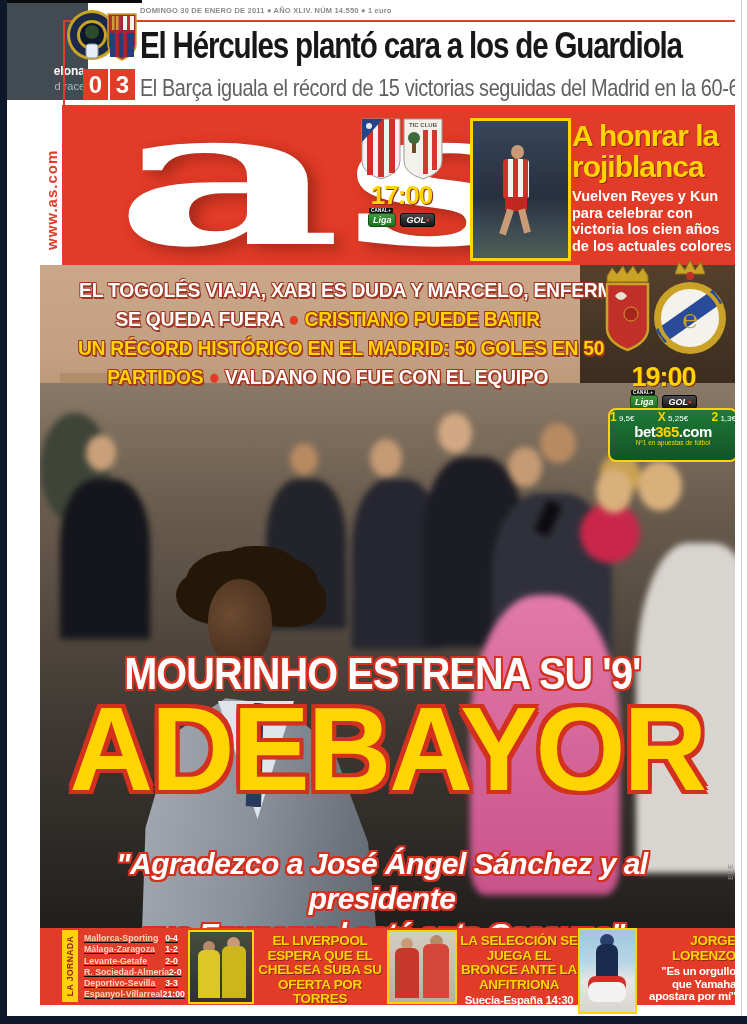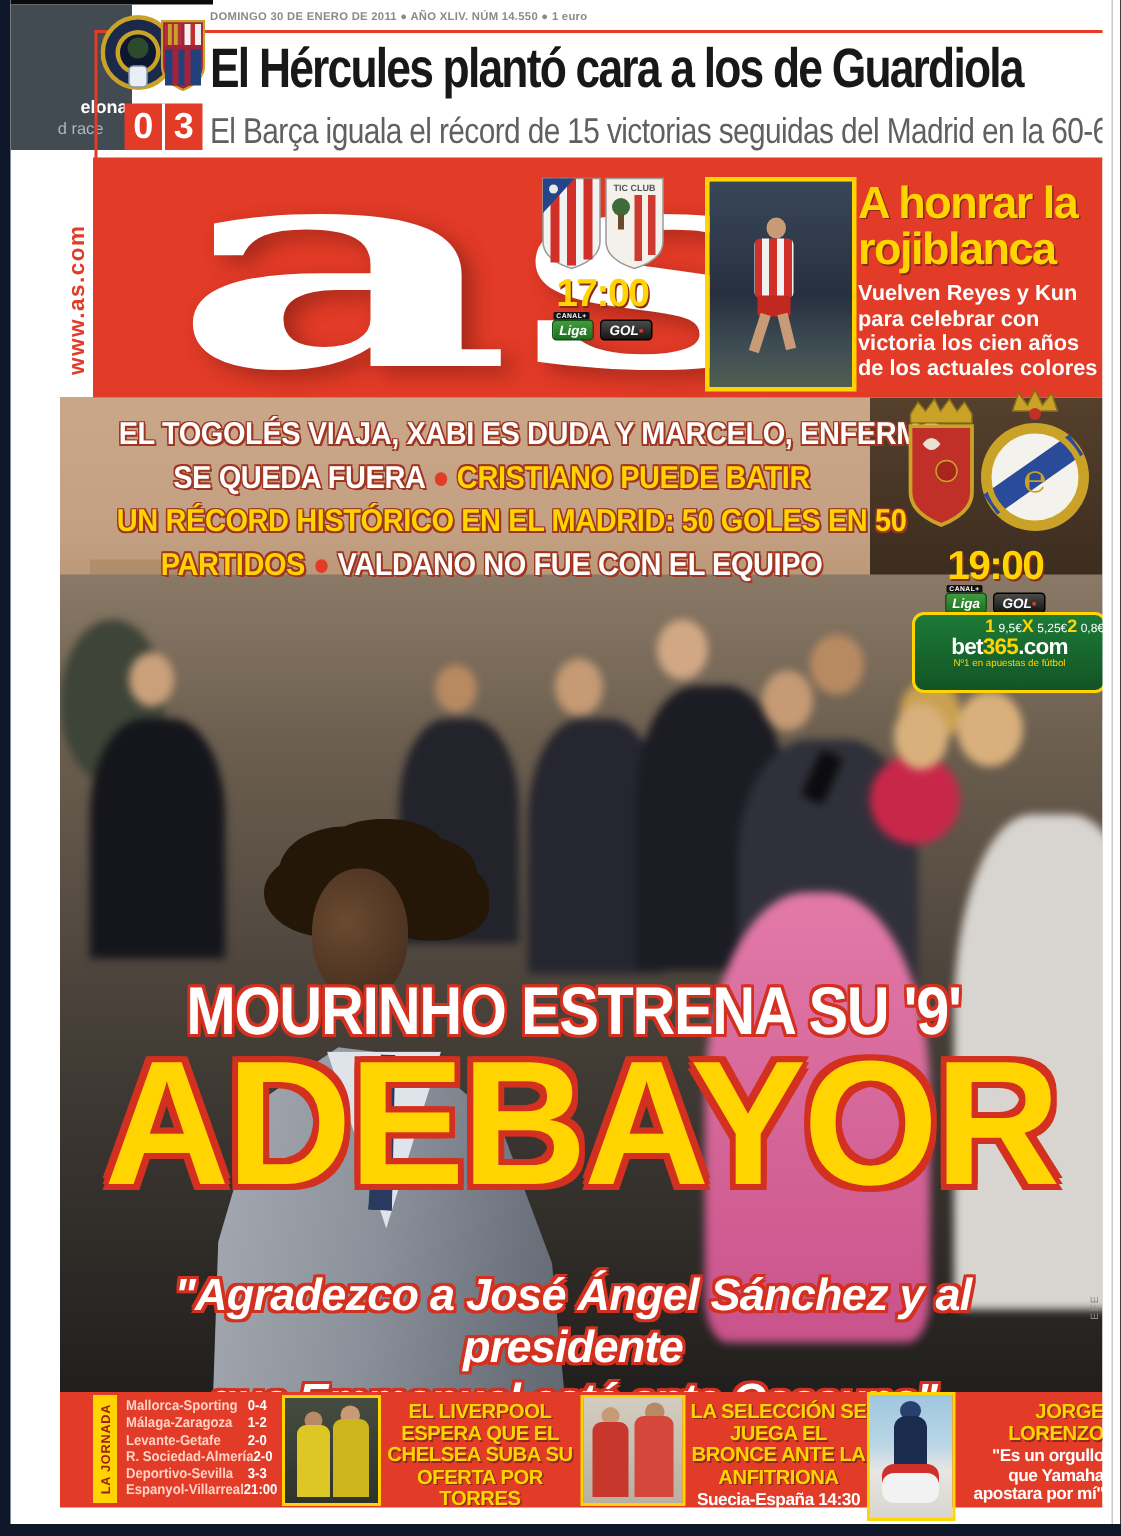--- a/index.html
+++ b/index.html
@@ -6,21 +6,21 @@
   .canvas{position:relative;width:747px;height:1024px;background:#0f172a;overflow:hidden;
           font-family:"Liberation Sans",sans-serif;}
   .page{position:absolute;left:7px;top:0;width:740px;height:1016px;background:#fff;overflow:hidden;}
   .abs{position:absolute;}
 
   
   .top-sliver{left:0;top:0;width:135px;height:3px;background:#0a0a0a;}
   .dateline{left:133px;top:6px;width:420px;font-size:7.5px;font-weight:bold;color:#8a8a8a;letter-spacing:.2px;}
   .promo-box{left:0;top:3px;width:41px;height:97px;background:#424a52;color:#fff;padding-left:40px;}
   .promo-box .l1{position:absolute;right:3px;bottom:22px;font-size:12px;font-weight:bold;}
-  .promo-box .l2{position:absolute;right:19px;bottom:8px;font-size:11px;color:#aeb6bd;}
+  .promo-box .l2{position:absolute;right:3px;bottom:8px;font-size:11px;color:#aeb6bd;}
 
   
   .red-hrule{left:56px;top:20px;width:678px;height:2px;background:#e23b27;}
   .red-vrule{left:56px;top:20px;width:2px;height:86px;background:#e23b27;}
   .crest{position:absolute;}
   .score-box{left:76px;top:69px;width:52px;height:31px;background:#e23b27;display:flex;color:#fff;
              font-weight:bold;font-size:24px;text-align:center;line-height:31px;}
   .score-box .half{width:50%;}
   .score-box .half+.half{border-left:2px solid #fff;}
   .top-headline{left:133px;top:25px;width:600px;font-size:37px;font-weight:bold;color:#181818;
@@ -89,21 +89,21 @@
   .adeb-shirt{position:absolute;left:178px;top:318px;width:76px;height:118px;background:#dfe4ea;
         clip-path:polygon(0 0,100% 0,52% 100%);}
   .adeb-tie{position:absolute;left:208px;top:320px;width:16px;height:104px;background:#2a3a5e;
         transform:rotate(3deg);clip-path:polygon(20% 0,80% 0,100% 100%,0 100%);}
 
   
   .match-rm{left:585px;top:258px;width:143px;}
   .match-rm .match-time{font-size:27px;}
   .bet365{left:601px;top:408px;width:126px;height:50px;background:linear-gradient(#1d7a38,#135425);
           border:2px solid #ffd400;border-radius:8px;color:#fff;}
-  .bet-odds{display:flex;justify-content:flex-end;margin-top:2px;line-height:11px;}
+  .bet-odds{display:flex;justify-content:space-between;margin-top:2px;line-height:11px;}
   .bet-odds b{color:#ffd400;font-size:12px;}
   .bet-odds span{font-size:8px;}
   .bet-brand{text-align:center;font-weight:bold;font-size:15px;line-height:15px;letter-spacing:-.5px;}
   .bet-brand .y{color:#ffd400;}
   .bet-tag{text-align:center;color:#ffd400;font-size:6.5px;line-height:7px;}
 
   
   .ticker{left:48px;top:275px;width:545px;text-align:center;font-weight:bold;font-size:21px;line-height:29px;
           letter-spacing:-.3px;}
   .ticker .in{display:inline-block;transform:scaleX(.92);transform-origin:center;white-space:nowrap;}
@@ -123,21 +123,21 @@
           font-size:118px;line-height:118px;letter-spacing:-2px;}
   .main-headline .in{display:inline-block;transform:scaleX(.98);white-space:nowrap;}
   .main-quote{left:35px;top:846px;width:680px;text-align:center;color:#fff;font-weight:bold;font-style:italic;
           font-size:30px;line-height:35px;letter-spacing:-.5px;}
 
   
   .bottom-band{left:33px;top:928px;width:695px;height:77px;background:#e23b27;}
   .jornada{position:absolute;left:22px;top:2px;width:16px;height:72px;background:#ffd400;}
   .jornada span{position:absolute;left:-27px;top:31px;width:70px;transform:rotate(-90deg);
           font-size:8.5px;font-weight:bold;color:#a02018;letter-spacing:.5px;text-align:center;}
-  .results{position:absolute;left:44px;top:4px;width:102px;}
+  .results{position:absolute;left:44px;top:4px;width:102px;text-decoration:underline;}
   .result-row{display:flex;justify-content:space-between;font-size:9.5px;font-weight:bold;line-height:11.3px;
           transform:scaleX(.92);transform-origin:left center;white-space:nowrap;}
   .result-row .m{color:#ffd2c3;}
   .result-row .s{color:#fff;}
   .mini-logos{position:absolute;left:150px;top:62px;width:22px;height:6px;display:flex;gap:2px;}
   .mini-logos i{flex:1;background:#6b1a10;}
   .bphoto{position:absolute;border:2px solid #ffd400;overflow:hidden;}
   .torres-photo{left:148px;top:2px;width:62px;height:70px;background:linear-gradient(#474c40,#2e332b);}
   .tor-fig{position:absolute;left:8px;top:18px;width:22px;height:48px;background:#dcc724;border-radius:6px 6px 0 0;}
   .tor-fig2{position:absolute;left:32px;top:14px;width:24px;height:52px;background:#cdb51e;border-radius:6px 6px 0 0;}
@@ -335,21 +335,21 @@
           <span>Liga</span>
         </span>
         <span class="gol-badge"><span>GOL</span><span class="dot">▪</span></span>
       </div>
     </div>
 
     <div class="abs bet365">
       <div class="bet-odds">
         <span><b>1</b> <span>9,5€</span></span>
         <span><b>X</b> <span>5,25€</span></span>
-        <span><b>2</b> <span>0,8€</span></span>
+        <span><b>2</b> <span>1,3€</span></span>
       </div>
       <div class="bet-brand"><span>bet</span><span class="y">365</span><span>.com</span></div>
       <div class="bet-tag">Nº1 en apuestas de fútbol</div>
     </div>
 
     <div class="abs kicker outline-red"><span class="in">MOURINHO ESTRENA SU '9'</span></div>
     <div class="abs main-headline outline-red-big"><span class="in">ADEBAYOR</span></div>
     <div class="abs main-quote outline-red">
       <div>"Agradezco a José Ángel Sánchez y al presidente</div>
       <div>que Emmanuel esté ante Osasuna"</div>

